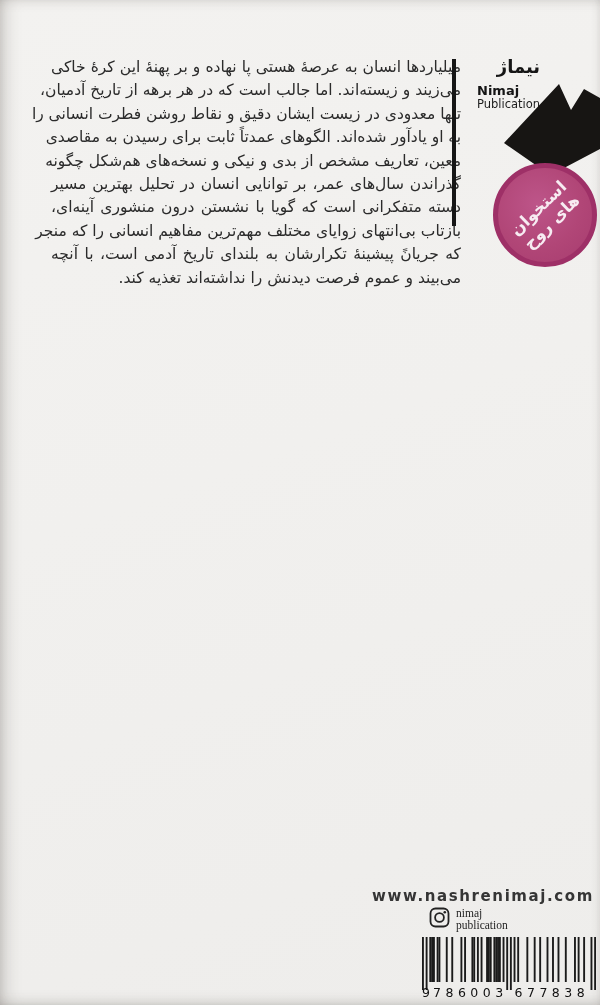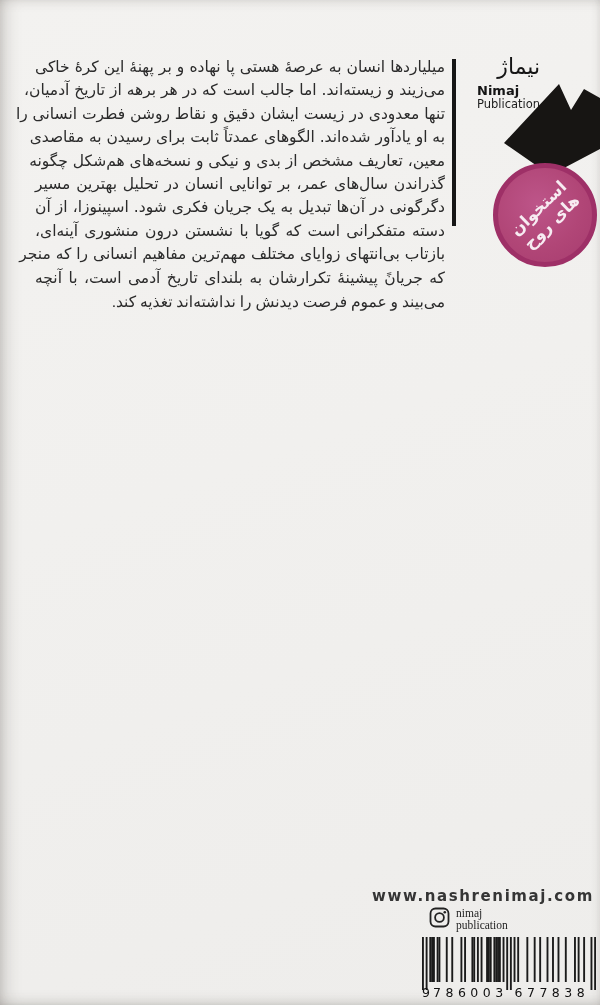--- a/index.html
+++ b/index.html
@@ -13,47 +13,46 @@
       inset 12px 0 20px -12px rgba(70,62,55,.38),
       inset -7px 0 12px -9px rgba(70,62,55,.18),
       inset 0 -10px 16px -12px rgba(70,62,55,.30),
       inset 0 9px 16px -13px rgba(70,62,55,.22);
     font-family:"DejaVu Sans",sans-serif;
   }
 
   
   .synopsis{
     position:absolute;
-    left:35px;top:56px;width:410px;
+    left:51px;top:56px;width:410px;
     direction:rtl;
     color:#2b2b2b;
     font-size:15.5px;
     line-height:23.4px;
   }
   .text-line{
     text-align:justify;
     text-align-last:justify;
     white-space:nowrap;
     letter-spacing:.1px;
   }
   .text-line.last{
     text-align-last:left;
     padding-left:118px;
-    font-family:Liberation Serif, serif;
   }
 
   
   .divider-rule{
     position:absolute;left:452px;top:59px;
     width:4px;height:167px;background:#161616;
   }
   .publisher{position:absolute;left:477px;top:52px;color:#151515;}
   .wordmark{
     direction:rtl;
-    font-size:22px;font-weight:normal;line-height:30px;
+    font-size:18px;font-weight:bold;line-height:30px;
     letter-spacing:0;
   }
   .pub-name{font-size:13px;font-weight:bold;line-height:14px;margin-top:2px;}
   .pub-type{font-size:11.5px;line-height:13px;color:#1d1d1d;}
 
   .diamond-svg{position:absolute;left:502px;top:79px;}
 
   .stamp{
     position:absolute;left:493px;top:163px;
     width:94px;height:94px;
@@ -106,21 +105,20 @@
 
 <div class="page">
 
   <div class="synopsis">
     <div class="text-line">میلیاردها انسان به عرصهٔ هستی پا نهاده و بر پهنهٔ این کرهٔ خاکی</div>
     <div class="text-line">می‌زیند و زیسته‌اند. اما جالب است که در هر برهه از تاریخ آدمیان،</div>
     <div class="text-line">تنها معدودی در زیست ایشان دقیق و نقاط روشن فطرت انسانی را</div>
     <div class="text-line">به او یادآور شده‌اند. الگوهای عمدتاً ثابت برای رسیدن به مقاصدی</div>
     <div class="text-line">معین، تعاریف مشخص از بدی و نیکی و نسخه‌های هم‌شکل چگونه</div>
     <div class="text-line">گذراندن سال‌های عمر، بر توانایی انسان در تحلیل بهترین مسیر</div>
-    <div class="text-line">دگرگونی در آن‌ها تبدیل به یک جریان فکری شود. اسپینوزا، از آن</div>
     <div class="text-line">دسته متفکرانی است که گویا با نشستن درون منشوری آینه‌ای،</div>
     <div class="text-line">بازتاب بی‌انتهای زوایای مختلف مهم‌ترین مفاهیم انسانی را که منجر</div>
     <div class="text-line">که جریانً پیشینهٔ تکرارشان به بلندای تاریخ آدمی است، با آنچه</div>
     <div class="text-line last">می‌بیند و عموم فرصت دیدنش را نداشته‌اند تغذیه کند.</div>
   </div>
 
   <div class="divider-rule"></div>
 
   <div class="publisher">
     <div class="wordmark">نیماژ</div>

